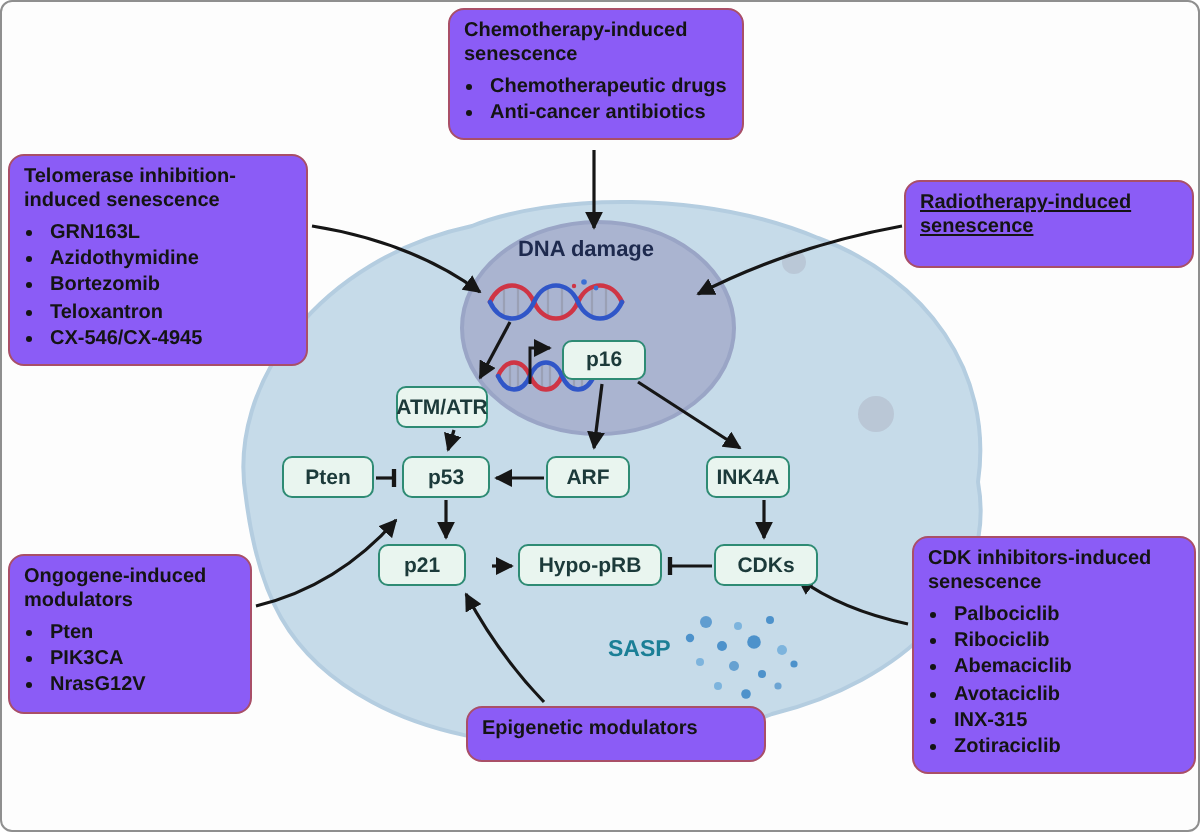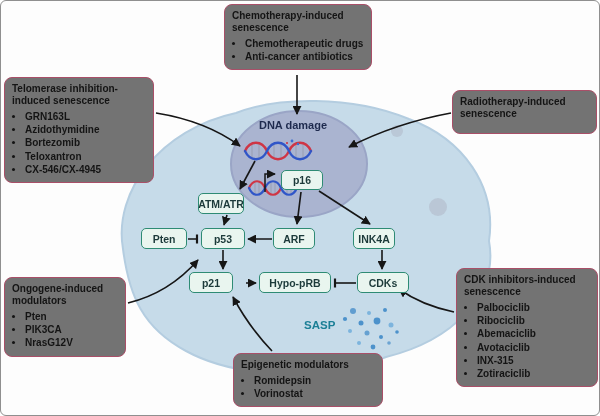--- a/index.html
+++ b/index.html
@@ -5,21 +5,21 @@
   * { box-sizing: border-box; margin: 0; padding: 0; }
   html,body { background:#ffffff; font-family:"Liberation Sans", sans-serif; }
   .stage {
     position: relative; width: 600px; height: 416px;
     background: #fdfdfd; border: 1px solid #8f8f8f; border-radius: 6px;
     overflow: hidden;
   }
   svg.layer { position: absolute; left:0; top:0; }
   .callout {
     position: absolute; z-index: 3;
-    background: #737373; border: 1.5px solid #a94f68; border-radius: 8px;
+    background: #8b5cf6; border: 1.5px solid #a94f68; border-radius: 8px;
     padding: 5px 7px 6px 7px; color: #141414;
   }
   .callout .title { font-weight: bold; font-size: 10px; line-height: 1.2; margin-bottom: 3px; }
   .callout ul { list-style: disc; padding-left: 13px; font-size: 10px; font-weight: bold; line-height: 1.32; }
   .node {
     position: absolute; z-index: 2;
     background: #e9f5ef; border: 1.5px solid #2e8b74; border-radius: 5px;
     color: #1c3a3a; font-weight: bold; font-size: 10.5px;
     display: flex; align-items: center; justify-content: center;
     padding: 0 20px; white-space: nowrap;
@@ -133,21 +133,21 @@
     <ul>
         <li>GRN163L</li>
         <li>Azidothymidine</li>
         <li>Bortezomib</li>
         <li>Teloxantron</li>
         <li>CX-546/CX-4945</li>
       </ul>
   </div>
 
   <div class="callout" style="left:451px; top:89px; width:145px; min-height:44px;">
-    <div class="title" style="margin-bottom:0;">Radiotherapy-induced senescence</div>
+    <div class="title" style="margin-bottom:0;text-decoration:underline;">Radiotherapy-induced senescence</div>
   </div>
 
   <div class="callout" style="left:3px; top:276px; width:122px;">
     <div class="title">Ongogene-induced modulators</div>
     <ul>
         <li>Pten</li>
         <li>PIK3CA</li>
         <li>NrasG12V</li>
       </ul>
   </div>
@@ -159,19 +159,15 @@
         <li>Ribociclib</li>
         <li>Abemaciclib</li>
         <li>Avotaciclib</li>
         <li>INX-315</li>
         <li>Zotiraciclib</li>
       </ul>
   </div>
 
   <div class="callout" style="left:232px; top:352px; width:150px;">
     <div class="title">Epigenetic modulators</div>
-    <ul>
-        <li>Romidepsin</li>
-        <li>Vorinostat</li>
-      </ul>
   </div>
 
 </div>
 
 </body></html>

